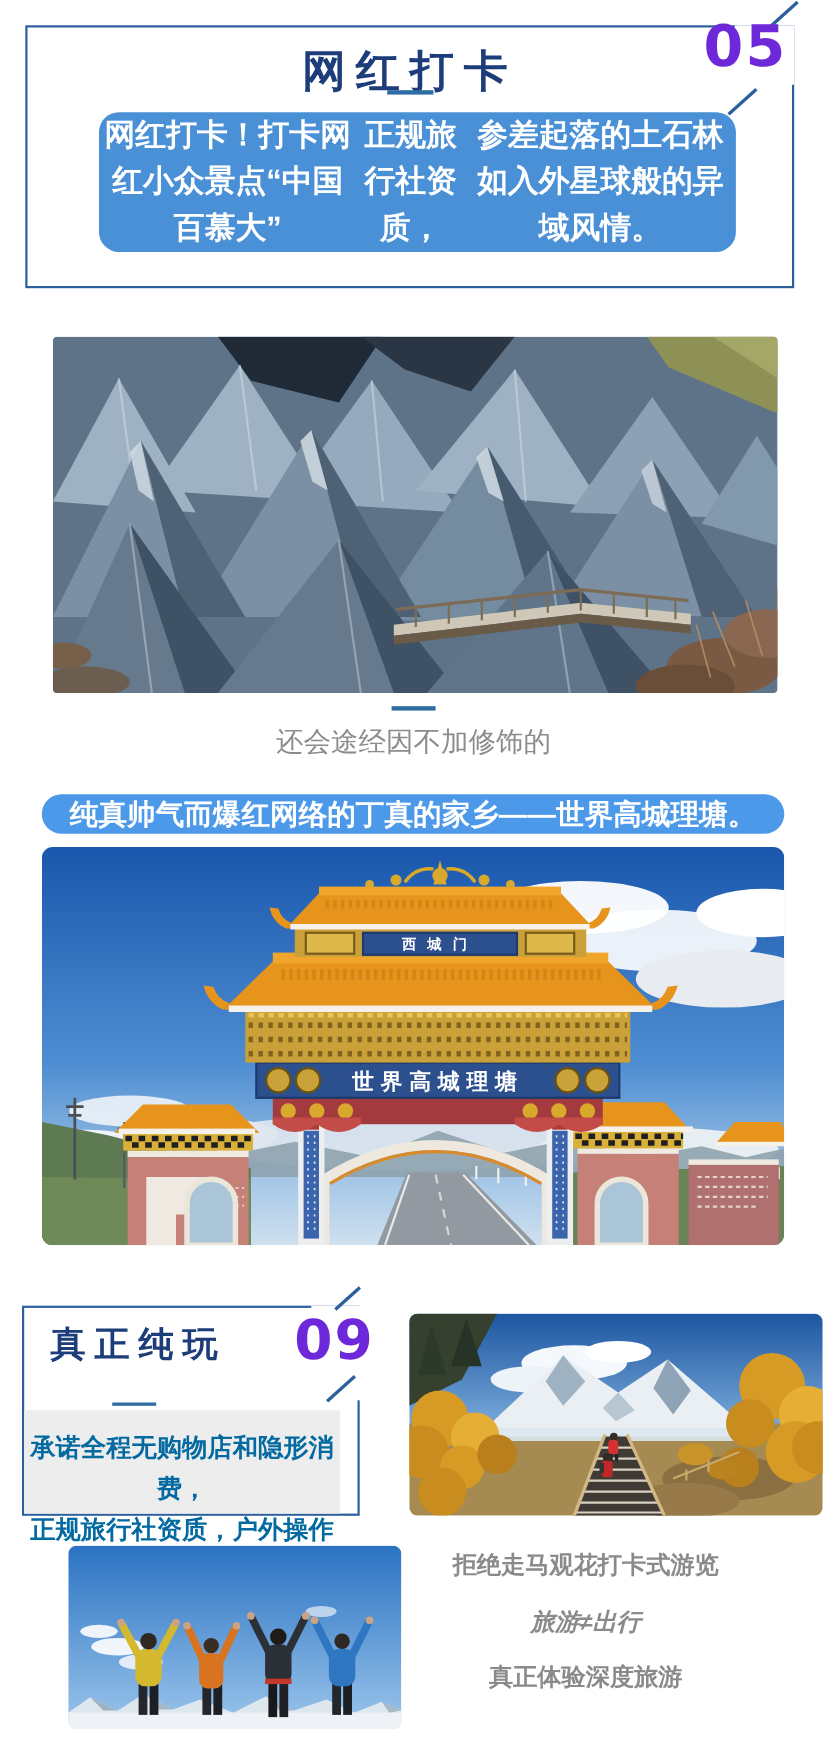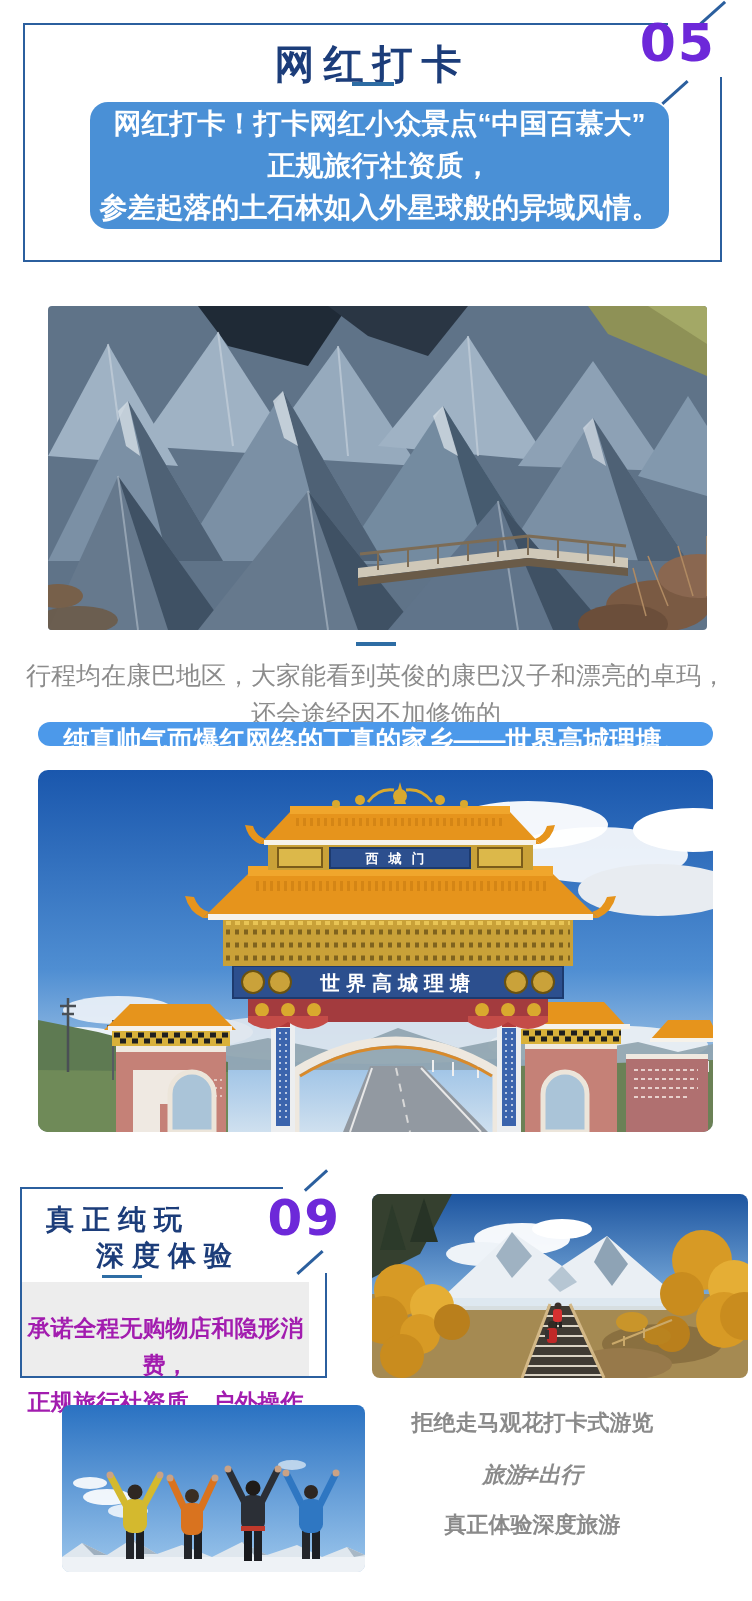--- a/index.html
+++ b/index.html
@@ -16,49 +16,49 @@
   
   .s5-card{left:23px;top:23px;width:695px;height:235px;}
   .s5-title{position:absolute;left:0;right:0;top:12px;text-align:center;
             font-size:40px;letter-spacing:9px;}
   .s5-dash{left:327px;top:57px;width:42px;height:4px;}
   .s5-mask{top:-2px;right:-2px;width:54px;height:54px;}
   .s5-num{top:-8px;right:4px;font-size:52px;}
   .s5-slash-a{top:-12px;right:-10px;width:38px;}
   .s5-slash-b{top:66px;right:28px;width:34px;}
   .callout{position:absolute;left:65px;top:77px;width:579px;height:127px;border-radius:18px;
-           background:#4a90d6;display:flex;flex-direction:column;justify-content:center;
+           background:#4a90d6;display:flex;flex-direction:row;justify-content:center;
            text-align:center;}
   .callout div{color:#fff;font-weight:700;font-size:28px;line-height:42px;}
   
   .photo{position:absolute;overflow:hidden;}
   .photo svg{display:block;width:100%;height:100%;}
   .photo1{left:48px;top:306px;width:659px;height:324px;border-radius:4px;}
   .photo2{left:38px;top:770px;width:675px;height:362px;border-radius:10px;}
   .photo3{left:372px;top:1194px;width:376px;height:184px;border-radius:8px;}
   .photo4{left:62px;top:1405px;width:303px;height:167px;border-radius:8px;}
   
   .mid-dash{left:356px;top:642px;width:40px;height:4px;}
   .intro{position:absolute;left:0;right:0;top:656px;text-align:center;color:#8c8c8c;
          font-size:25px;line-height:38px;}
-  .pill{position:absolute;left:38px;top:722px;width:675px;height:24px;border-radius:20px;
+  .pill{position:absolute;left:38px;top:722px;width:675px;height:36px;border-radius:20px;
         background:#4c99ea;color:#fff;font-weight:700;font-size:26px;line-height:36px;
         text-align:center;}
   
   .s6-card{left:20px;top:1187px;width:303px;height:187px;}
-  .s6-t1{position:absolute;left:24px;top:12px;font-size:28px;letter-spacing:8px;}
+  .s6-t1{position:absolute;left:24px;top:12px;font-size:32px;letter-spacing:8px;}
   .s6-t2{position:absolute;left:74px;top:48px;font-size:28px;letter-spacing:8px;}
   .s6-dash{left:80px;top:86px;width:40px;height:3px;}
   .s6-mask{top:-2px;right:-18px;width:60px;height:86px;}
   .s6-num{top:4px;right:-16px;font-size:50px;}
   .s6-slash-a{top:-10px;right:-6px;width:30px;}
   .s6-slash-b{top:72px;right:-2px;width:34px;}
   .promise{position:absolute;left:0;right:16px;bottom:0;height:94px;background:#ededed;
-           text-align:center;color:#a21caf;font-weight:700;font-size:23px;line-height:37px;
-           padding-top:28px;box-sizing:border-box;}
+           text-align:center;color:#0369a1;font-weight:700;font-size:23px;line-height:37px;
+           padding-top:16px;box-sizing:border-box;}
   
   .slogans{position:absolute;left:375px;top:1400px;width:315px;text-align:center;
            color:#8a8a8a;font-weight:700;font-size:22px;}
   .slogan-1{position:absolute;left:0;right:0;top:8px;}
   .slogan-2{position:absolute;left:0;right:0;top:60px;font-style:italic;}
   .slogan-3{position:absolute;left:0;right:0;top:110px;}
 </style>
 </head>
 <body>
 
@@ -145,21 +145,20 @@
         <line x1="659" y1="230" x2="659" y2="290"></line>
           <line x1="585" y1="262" x2="598" y2="310"></line>
       </g>
       <ellipse cx="30" cy="314" rx="40" ry="14" fill="#6b5b49" opacity="0.9"></ellipse>
       <ellipse cx="10" cy="290" rx="25" ry="12" fill="#77604a"></ellipse>
     </svg>
   </div>
 
   <div class="dash mid-dash"></div>
   <div class="intro">
-    <div>行程均在康巴地区，大家能看到英俊的康巴汉子和漂亮的卓玛，</div>
     <div>还会途经因不加修饰的</div>
   </div>
   <div class="pill">纯真帅气而爆红网络的丁真的家乡——世界高城理塘。</div>
 
   <div class="photo photo2">
     <svg viewBox="0 0 675 362" preserveAspectRatio="none">
       <defs>
         <linearGradient id="sky2" x1="0" y1="0" x2="0" y2="1">
           <stop offset="0" stop-color="#1a57ad"></stop>
             <stop offset="0.55" stop-color="#4f8ed2"></stop>
@@ -322,21 +321,20 @@
           <circle cx="402" cy="30" r="5"></circle>
         <circle cx="298" cy="34" r="4"></circle>
           <circle cx="426" cy="34" r="4"></circle>
       </g>
       <path d="M330,32 q10,-14 26,-12 M394,32 q-10,-14 -26,-12" stroke="#d9a92e" stroke-width="3" fill="none"></path>
     </svg>
   </div>
 
   <div class="card s6-card">
     <div class="s6-t1 sec-title">真正纯玩</div>
-    <div class="s6-t2 sec-title">深度体验</div>
     <div class="dash s6-dash"></div>
     <div class="corner-mask s6-mask"></div>
     <div class="slash s6-slash-a"></div>
     <div class="slash s6-slash-b"></div>
     <div class="secnum s6-num">09</div>
     <div class="promise">
       <div>承诺全程无购物店和隐形消费，</div>
       <div>正规旅行社资质，户外操作模式，</div>
     </div>
   </div>

